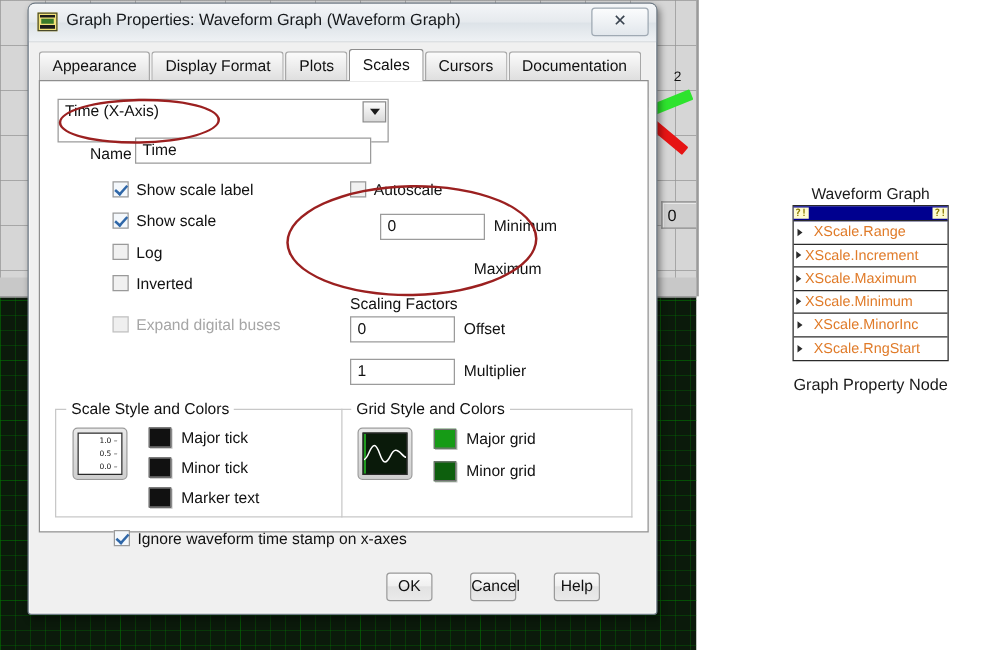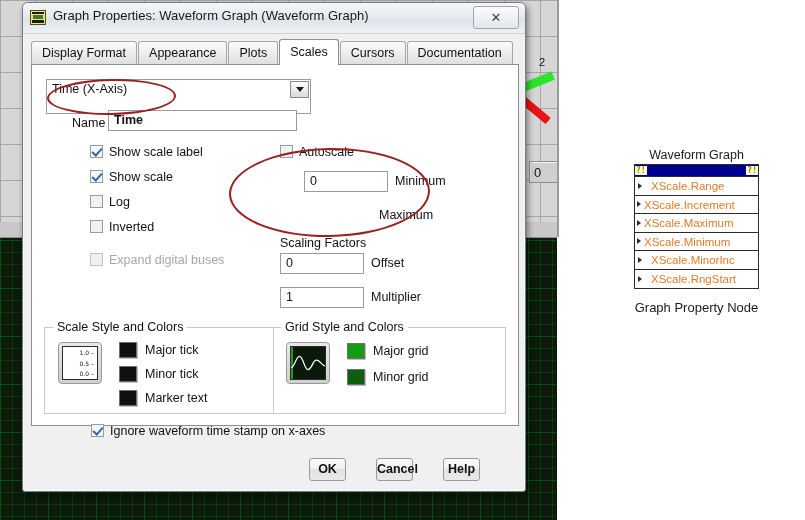--- a/index.html
+++ b/index.html
@@ -156,21 +156,21 @@
     display:flex;align-items:center;justify-content:center;
   }
   #axis-select .arrowbtn b{
     width:0;height:0;border-left:4px solid transparent;border-right:4px solid transparent;
     border-top:5px solid #1a1a1a;display:block;
   }
   #name-lbl{position:absolute;left:40px;top:51px;}
   #name-field{
     position:absolute;left:76px;top:45px;width:189px;height:21px;
     background:#ffffff;border:1px solid #9b9b9b;box-sizing:border-box;
-    font-size:12.5px;color:#111;line-height:19px;padding-left:5px;font-weight:bold;
+    font-size:12.5px;color:#111;line-height:19px;padding-left:5px;
   }
 
   .chk{position:absolute;font-size:12.5px;color:#111;white-space:nowrap;}
   .chk .box{
     display:inline-block;width:13px;height:13px;vertical-align:-2px;margin-right:6px;
     background:#f1f1f1;border:1px solid #9a9a9a;box-sizing:border-box;position:relative;
   }
   .chk.on .box{background:#f4f8fc;}
   .chk.on .box:after{
     content:"";position:absolute;left:3px;top:0px;width:4px;height:8px;
@@ -214,21 +214,21 @@
   .swatch{
     position:absolute;width:18px;height:16px;border:1px solid #707070;box-sizing:border-box;
     box-shadow:1px 1px 0 rgba(0,0,0,0.25);
   }
 
   
   .btn{
     position:absolute;width:37px;height:23px;
     background:linear-gradient(to bottom,#fafafa 0%,#f0f0f0 45%,#e2e2e2 50%,#eaeaea 100%);
     border:1px solid #9a9a9a;border-radius:3px;box-sizing:border-box;
-    font-size:12.5px;color:#111;text-align:center;line-height:21px;font-weight:bold;
+    font-size:12.5px;color:#111;text-align:center;line-height:21px;
   }
 
   
   .ellipse{
     position:absolute;border:2px solid #9b2020;border-radius:50%;
     background:transparent;pointer-events:none;
   }
 </style>
 </head>
 <body>
@@ -288,22 +288,22 @@
     <div id="tb-icon">
       <i class="b1"></i>
         <i class="g"></i>
         <i class="b2"></i>
     </div>
     <div id="tb-title">Graph Properties: Waveform Graph (Waveform Graph)</div>
     <div id="tb-close">✕</div>
   </div>
 
   <div id="tabstrip">
+    <div class="tab">Appearance</div>
     <div class="tab">Display Format</div>
-    <div class="tab">Appearance</div>
     <div class="tab">Plots</div>
     <div class="tab active">Scales</div>
     <div class="tab">Cursors</div>
     <div class="tab">Documentation</div>
     <div class="tab-arrows">
       <span>◀</span>
       <span>▶</span>
     </div>
   </div>
 

